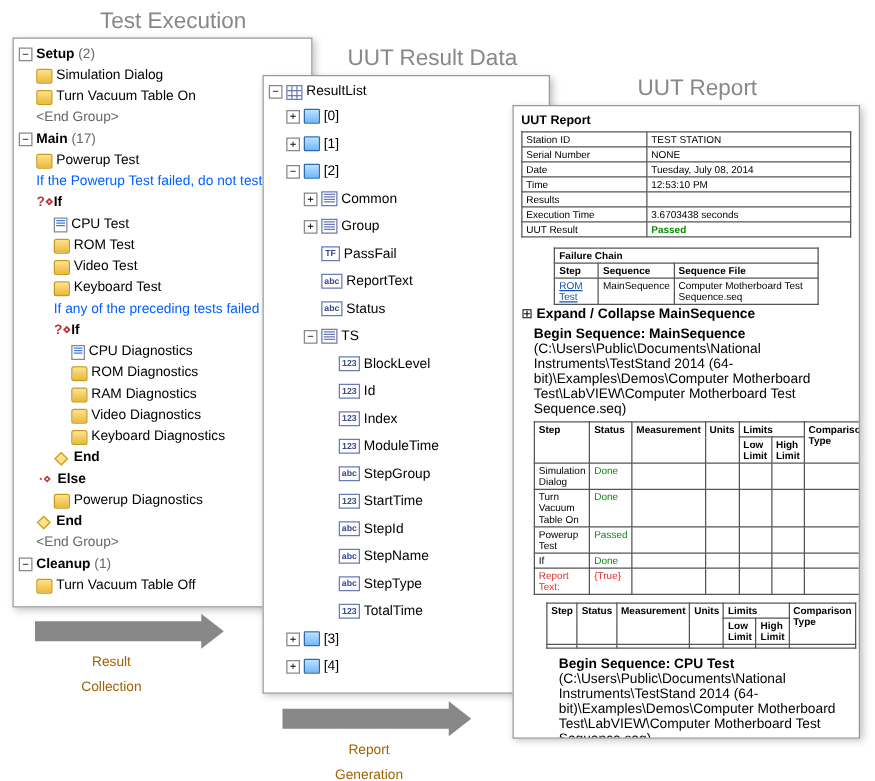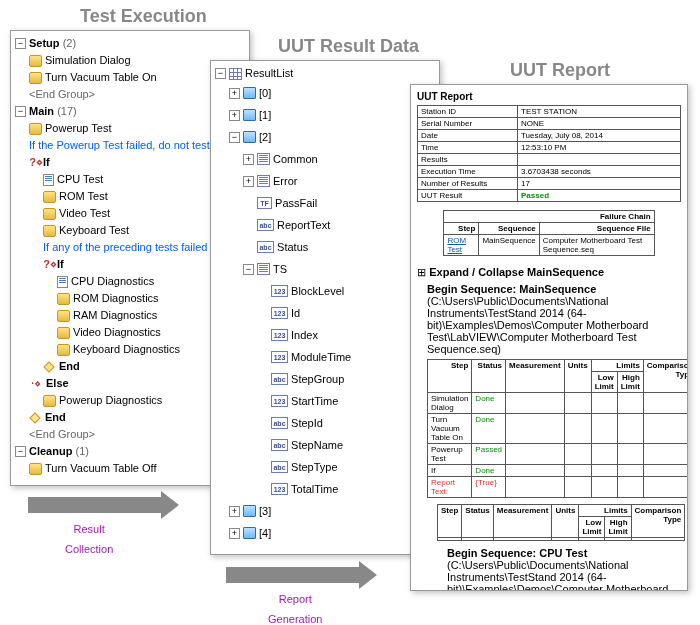--- a/index.html
+++ b/index.html
@@ -1,18 +1,18 @@
 <!DOCTYPE html>
 <html><head>
 <meta charset="utf-8">
 <style>
 *{box-sizing:border-box;font-family:Tahoma,Verdana,sans-serif;font-size:11px;margin:0;padding:0}
 body{background:#fff;width:700px;height:625px;position:relative;overflow:hidden}
 .panel{position:absolute;background:#fff;border:1px solid #999;box-shadow:2px 2px 6px rgba(0,0,0,.25)}
-.panel-title{position:absolute;font-size:18px;color:#888;font-weight:700}
+.panel-title{position:absolute;font-size:18px;color:#888;font-weight:400}
 .tree{padding:4px;line-height:17px}
 .row{display:flex;align-items:center;white-space:nowrap;height:17px}
 .tog{width:11px;height:11px;border:1px solid #888;display:inline-flex;align-items:center;justify-content:center;font-size:9px;line-height:9px;margin-right:3px;background:#fff;cursor:default}
 .sp{display:inline-block;width:14px;height:11px}
 .ico{width:14px;height:14px;display:inline-flex;align-items:center;justify-content:center;font-size:10px;margin-right:3px}
 .ico-seq{background:linear-gradient(#ffe28a,#e9b93b);border:1px solid #c79a1e;border-radius:2px;width:13px;height:12px}
 .ico-doc{background:#fff;border:1px solid #888;width:11px;height:12px;position:relative}
 .ico-doc::after{content:"";position:absolute;top:1px;left:1px;right:1px;height:1px;background:#3b7dd8;box-shadow:0 2px 0 #3b7dd8,0 4px 0 #3b7dd8}
 .ico-q{color:#b33;font-weight:bold;font-size:11px;width:14px;text-align:center}
 .ico-diamond{background:#ffe28a;border:1px solid #c79a1e;width:8px;height:8px;transform:rotate(45deg);margin-right:6px;margin-left:2px}
@@ -22,25 +22,25 @@
 .ico-123{background:#fff;border:1px solid #6b7bb5;width:17px;height:12px;font-size:7px;color:#3a4a8a;font-weight:bold;text-align:center;line-height:11px}
 .ico-grid{background:#fff;border:1px solid #6b7bb5;width:13px;height:12px;position:relative}
 .ico-grid::before{content:"";position:absolute;inset:0;background:linear-gradient(#6b7bb5,#6b7bb5) 0 3px/100% 1px no-repeat,linear-gradient(#6b7bb5,#6b7bb5) 0 7px/100% 1px no-repeat,linear-gradient(#6b7bb5,#6b7bb5) 3px 0/1px 100% no-repeat,linear-gradient(#6b7bb5,#6b7bb5) 7px 0/1px 100% no-repeat}
 .ico-cl{background:#fff;border:1px solid #6b7bb5;width:13px;height:12px;position:relative}
 .ico-cl::before{content:"";position:absolute;top:1px;left:1px;right:1px;height:1px;background:#6b7bb5;box-shadow:0 2px 0 #6b7bb5,0 4px 0 #6b7bb5,0 6px 0 #6b7bb5}
 .gray{color:#666}
 .blue{color:#0060ff}
 .val{position:absolute;left:200px;color:#333}
 .arrow-big{position:absolute;height:16px;background:#888}
 .arrow-big::after{content:"";position:absolute;right:-16px;top:-6px;border-left:18px solid #888;border-top:14px solid transparent;border-bottom:14px solid transparent}
-.arrow-label{position:absolute;font-size:17px;color:#a21caf;text-align:center}
+.arrow-label{position:absolute;font-size:17px;color:#a16207;text-align:center}
 .rep{font-size:9px}
 .rep table{border-collapse:collapse;width:100%}
 .rep td,.rep th{border:1px solid #555;padding:1px 3px;font-size:8px;text-align:left;vertical-align:top}
-.rep th{font-weight:bold;text-align:right}
+.rep th{font-weight:bold;text-align:left}
 .rep .hdr td:first-child{font-weight:normal;width:100px}
 .pass{color:#0a8a0a}
 .fail{color:#d33}
 .link{color:#1555b5;text-decoration:underline}
 .small{font-size:8px}
 </style>
 </head>
 <body>
 
 <div class="panel-title" style="top:6px;left:80px">Test Execution</div>
@@ -214,21 +214,21 @@
         <span class="sp"></span>
         <span class="tog">+</span>
         <span class="ico ico-cl"></span>
         <span>Common</span>
       </div>
 <div class="row" style="height:22px">
         <span class="sp"></span>
         <span class="sp"></span>
         <span class="tog">+</span>
         <span class="ico ico-cl"></span>
-        <span>Error</span>
+        <span>Group</span>
       </div>
 <div class="row" style="height:22px;position:relative"><span class="sp"></span><span class="sp"></span><span class="sp"></span><span class="ico-tf">TF</span>&nbsp;<span>PassFail</span><span class="val">True</span></div>
 <div class="row" style="height:22px;position:relative"><span class="sp"></span><span class="sp"></span><span class="sp"></span><span class="ico-abc">abc</span>&nbsp;<span>ReportText</span><span class="val">""</span></div>
 <div class="row" style="height:22px;position:relative"><span class="sp"></span><span class="sp"></span><span class="sp"></span><span class="ico-abc">abc</span>&nbsp;<span>Status</span><span class="val">"Passe</span></div>
 <div class="row" style="height:22px">
         <span class="sp"></span>
         <span class="sp"></span>
         <span class="tog">−</span>
         <span class="ico ico-cl"></span>
         <span>TS</span>
@@ -280,24 +280,20 @@
         </tr>
 <tr>
           <td>Results</td>
           <td></td>
         </tr>
 <tr>
           <td>Execution Time</td>
           <td>3.6703438 seconds</td>
         </tr>
 <tr>
-          <td>Number of Results</td>
-          <td>17</td>
-        </tr>
-<tr>
           <td>UUT Result</td>
           <td class="pass" style="font-weight:bold">Passed</td>
         </tr>
 </tbody>
     </table>
 <table style="margin:8px auto 0;width:80%">
 <tbody>
         <tr>
           <th colspan="3">Failure Chain</th>
         </tr>
@@ -306,21 +302,21 @@
           <th>Sequence</th>
           <th>Sequence File</th>
         </tr>
 <tr>
           <td class="link">ROM Test</td>
           <td>MainSequence</td>
           <td>Computer Motherboard Test Sequence.seq</td>
         </tr>
 </tbody>
     </table>
-<div style="margin-top:10px">⊞ <b>Expand / Collapse MainSequence</b></div>
+<div style="">⊞ <b>Expand / Collapse MainSequence</b></div>
 <div class="small" style="margin-top:4px;padding-left:10px"><b>Begin Sequence: MainSequence</b><br><span>(C:\Users\Public\Documents\National Instruments\TestStand 2014 (64-bit)\Examples\Demos\Computer Motherboard Test\LabVIEW\Computer Motherboard Test Sequence.seq)</span></div>
 <table style="margin:4px 0 0 10px;width:94%">
 <tbody>
         <tr>
           <th rowspan="2">Step</th>
           <th rowspan="2">Status</th>
           <th rowspan="2">Measurement</th>
           <th rowspan="2">Units</th>
           <th colspan="2">Limits</th>
           <th rowspan="2">Comparison Type</th>

